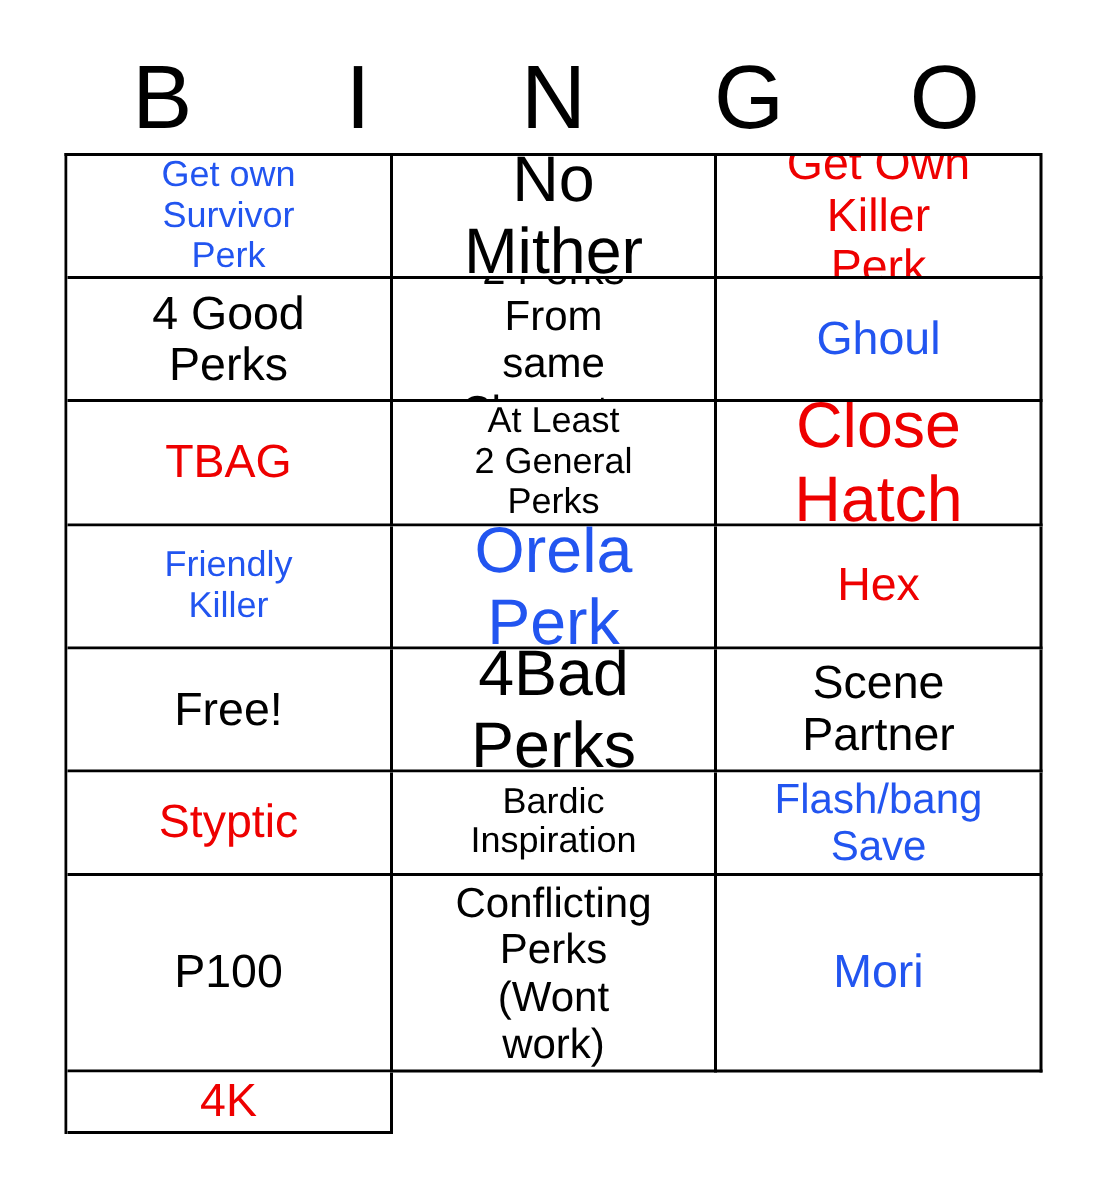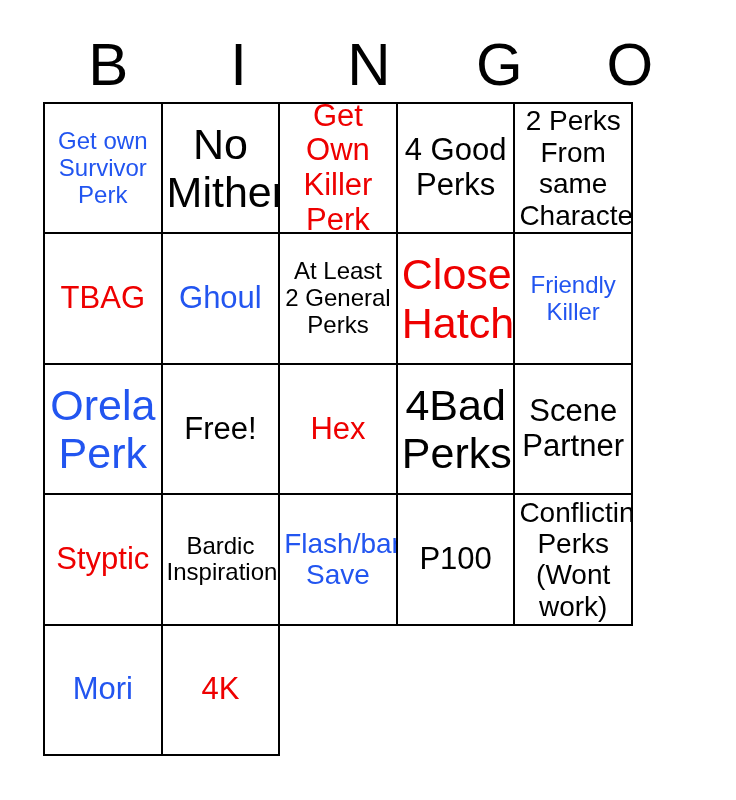--- a/index.html
+++ b/index.html
@@ -40,27 +40,27 @@
     font-weight: 400;
     color: #000000;
     letter-spacing: 0;
   }
 
   
   #grid {
     position: absolute;
     left: 43px;
     top: 102px;
-    width: 590px;
+    width: 652px;
     height: 654px;
     box-sizing: border-box;
     border-top: 2px solid #000000;
     border-left: 2px solid #000000;
     display: grid;
-    grid-template-columns: repeat(5, 1fr);
+    grid-template-columns: repeat(3, 1fr);
     grid-template-rows: repeat(5, 1fr);
     background: #ffffff;
   }
   .cell {
     box-sizing: border-box;
     border-right: 2px solid #000000;
     border-bottom: 2px solid #000000;
     display: flex;
     align-items: center;
     justify-content: center;
@@ -123,48 +123,48 @@
 Perks</span>
       </div>
     <div class="cell">
         <span class="cell-text size-xs ink-black">2 Perks
 From
 same
 Character</span>
       </div>
 
     <div class="cell">
+        <span class="cell-text size-lg ink-blue">Ghoul</span>
+      </div>
+    <div class="cell">
         <span class="cell-text size-lg ink-red">TBAG</span>
-      </div>
-    <div class="cell">
-        <span class="cell-text size-lg ink-blue">Ghoul</span>
       </div>
     <div class="cell">
         <span class="cell-text size-sm ink-black">At Least
 2 General
 Perks</span>
       </div>
     <div class="cell">
         <span class="cell-text size-xl ink-red">Close
 Hatch</span>
       </div>
 
     <div class="cell">
         <span class="cell-text size-sm ink-blue">Friendly
 Killer</span>
       </div>
     <div class="cell">
         <span class="cell-text size-xl ink-blue">Orela
 Perk</span>
       </div>
     <div class="cell">
+        <span class="cell-text size-lg ink-red">Hex</span>
+      </div>
+    <div class="cell">
         <span class="cell-text size-lg ink-black">Free!</span>
-      </div>
-    <div class="cell">
-        <span class="cell-text size-lg ink-red">Hex</span>
       </div>
     <div class="cell">
         <span class="cell-text size-xl ink-black">4Bad
 Perks</span>
       </div>
 
     <div class="cell">
         <span class="cell-text size-md ink-black">Scene
 Partner</span>
       </div>

